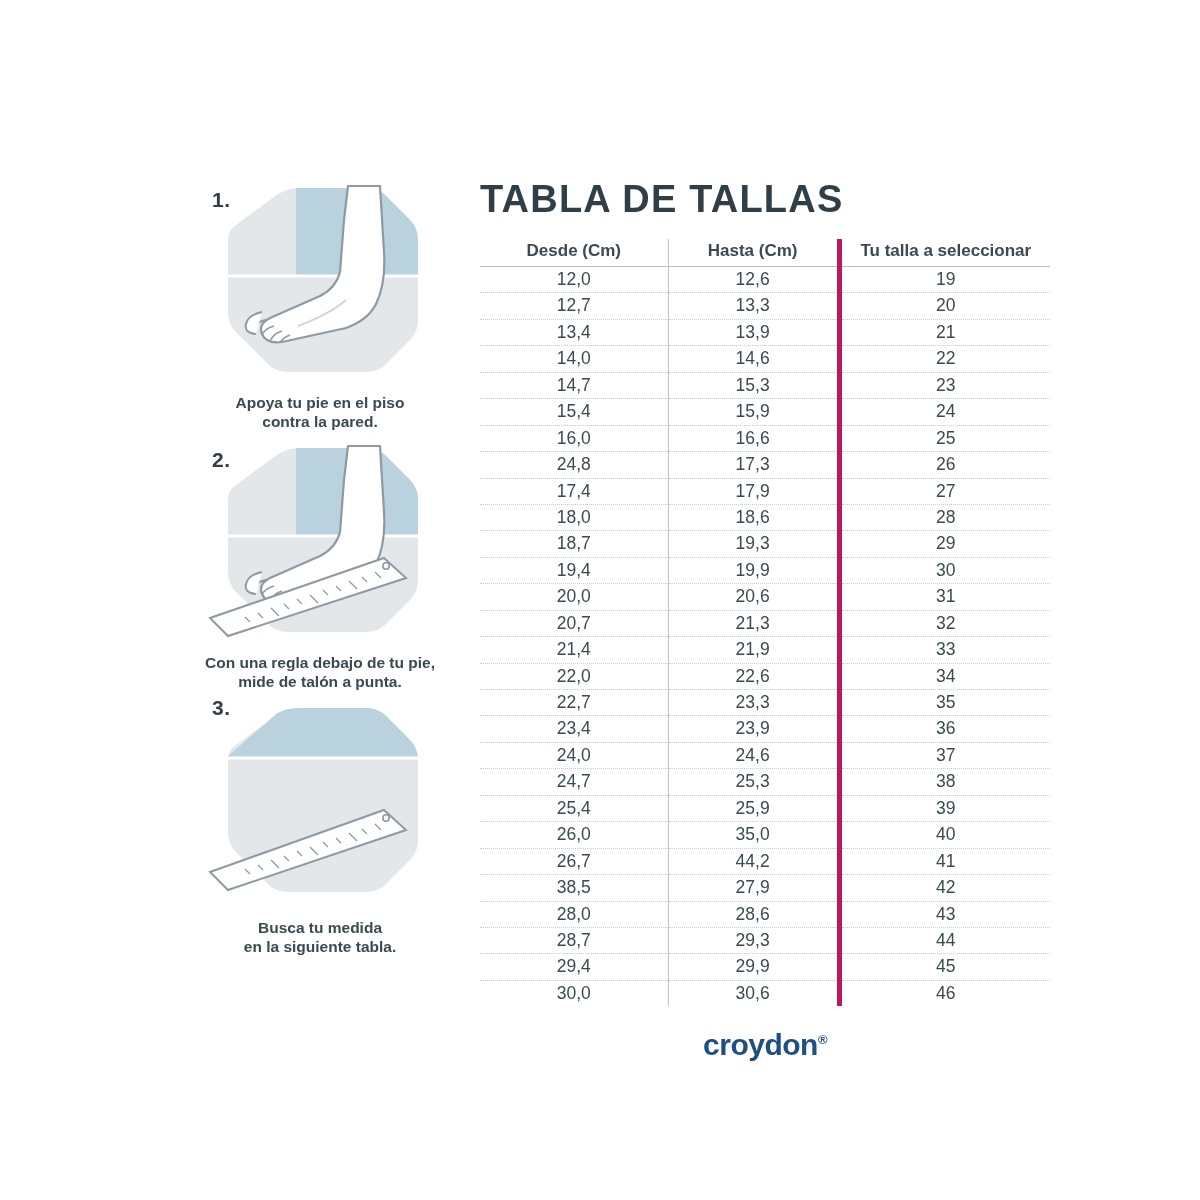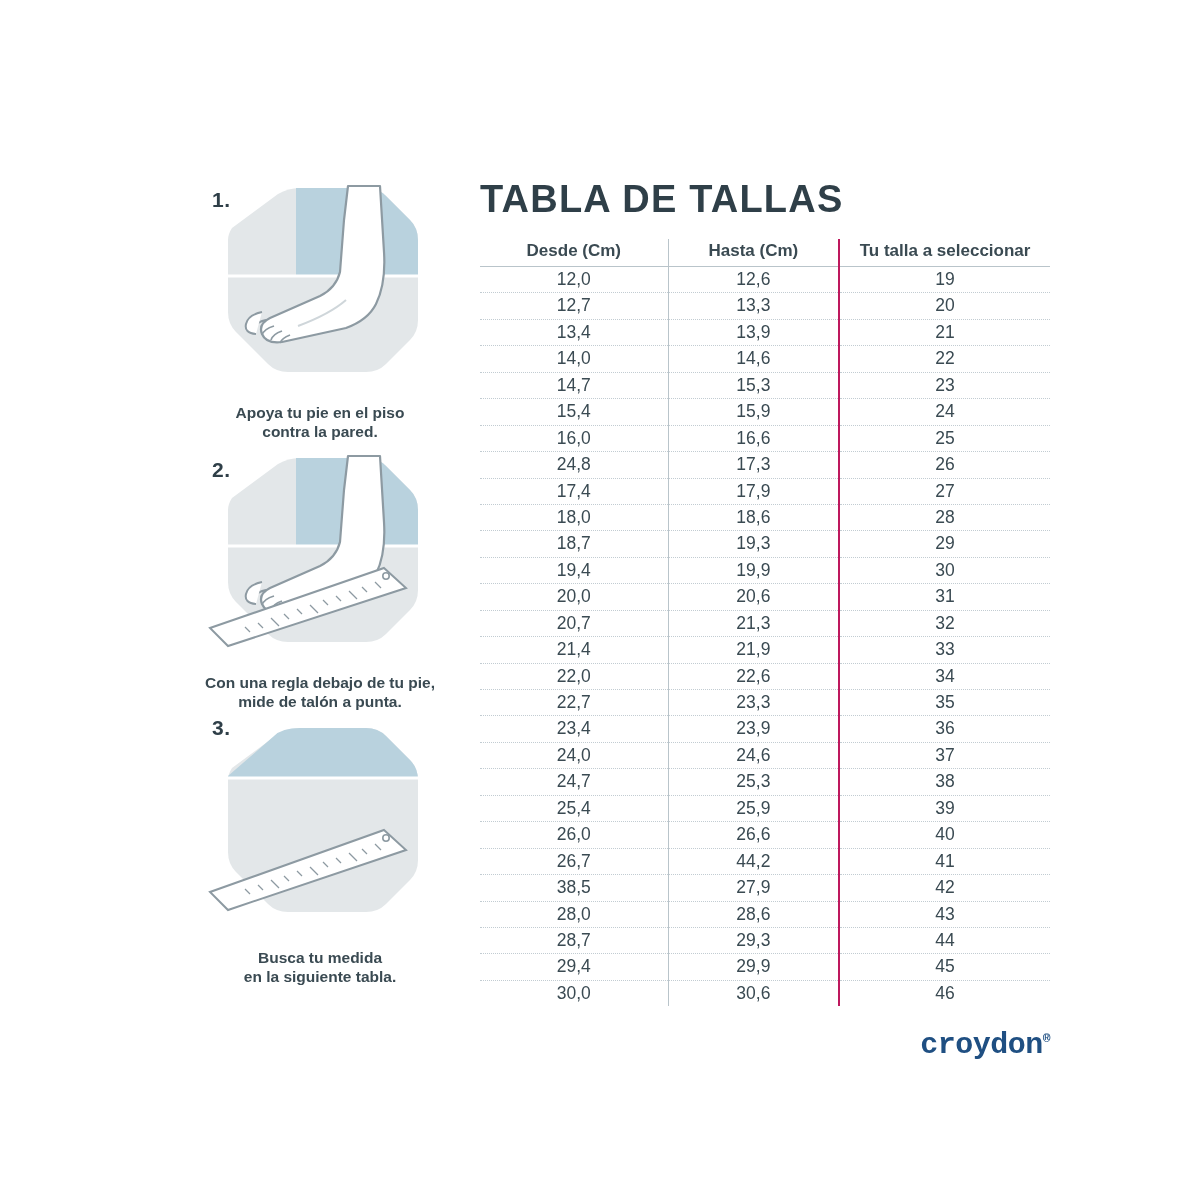--- a/index.html
+++ b/index.html
@@ -46,21 +46,21 @@
     width: 300px;
     height: 205px;
   }
   .illus svg { display: block; }
   .step-caption {
     text-align: center;
     font-size: 15.5px;
     line-height: 1.25;
     color: #3a4a52;
     font-weight: bold;
-    margin-top: 18px;
+    margin-top: 8px;
     width: 300px;
   }
   .step-3 .illus { height: 210px; }
 
   
   .table-area {
     position: absolute;
     left: 480px;
     top: 178px;
     width: 570px;
@@ -89,32 +89,31 @@
   table.sizes td {
     text-align: center;
     padding: 1px 0;
     color: #3a4a52;
     font-size: 17.5px;
     border-bottom: 1px dotted #c2ccd2;
     line-height: 1.34;
   }
   table.sizes th:nth-child(1), table.sizes td:nth-child(1) { width: 33%; }
   table.sizes th:nth-child(2), table.sizes td:nth-child(2) { width: 30%; border-left: 1px solid #b9c4ca; }
-  table.sizes th:nth-child(3), table.sizes td:nth-child(3) { width: 37%; border-left: 2px solid #be185d; }
+  table.sizes th:nth-child(3), table.sizes td:nth-child(3) { width: 37%; border-left: 5px solid #be185d; }
   table.sizes tr:last-child td { border-bottom: none; }
 
   .brand {
     margin-top: 22px;
-    text-align: right;
+    text-align: center;
     font-size: 30px;
     font-weight: bold;
     color: #1f4f82;
     letter-spacing: -0.5px;
     position: relative;
-    font-family: Liberation Mono, monospace;
   }
   .brand .reg {
     font-size: 13px;
     vertical-align: super;
     font-weight: bold;
   }
 </style>
 </head>
 <body>
 
@@ -340,21 +339,21 @@
             <td>25,3</td>
             <td>38</td>
           </tr>
           <tr>
             <td>25,4</td>
             <td>25,9</td>
             <td>39</td>
           </tr>
           <tr>
             <td>26,0</td>
-            <td>26,6</td>
+            <td>35,0</td>
             <td>40</td>
           </tr>
           <tr>
             <td>26,7</td>
             <td>44,2</td>
             <td>41</td>
           </tr>
           <tr>
             <td>38,5</td>
             <td>27,9</td>

